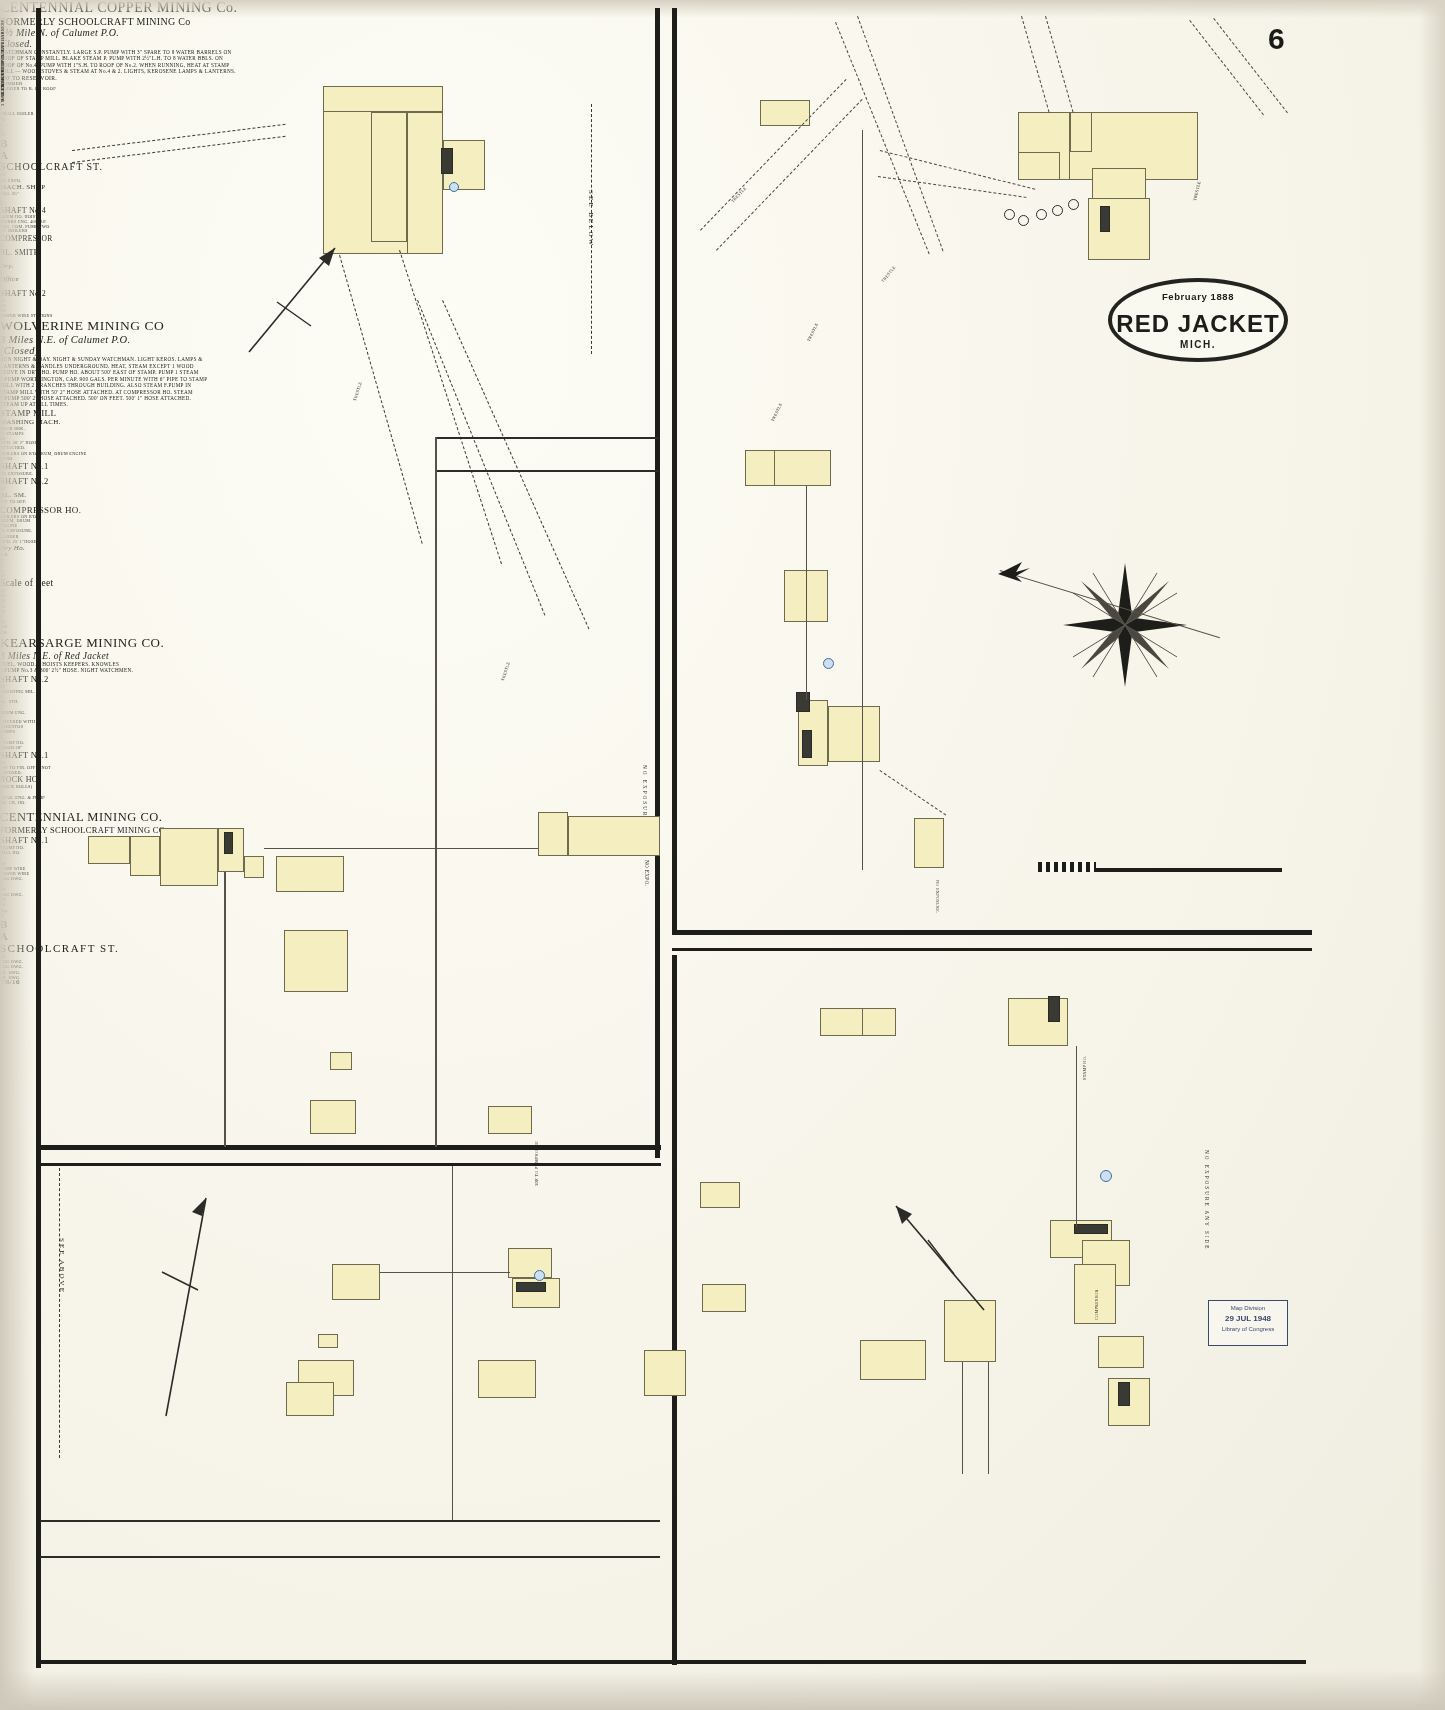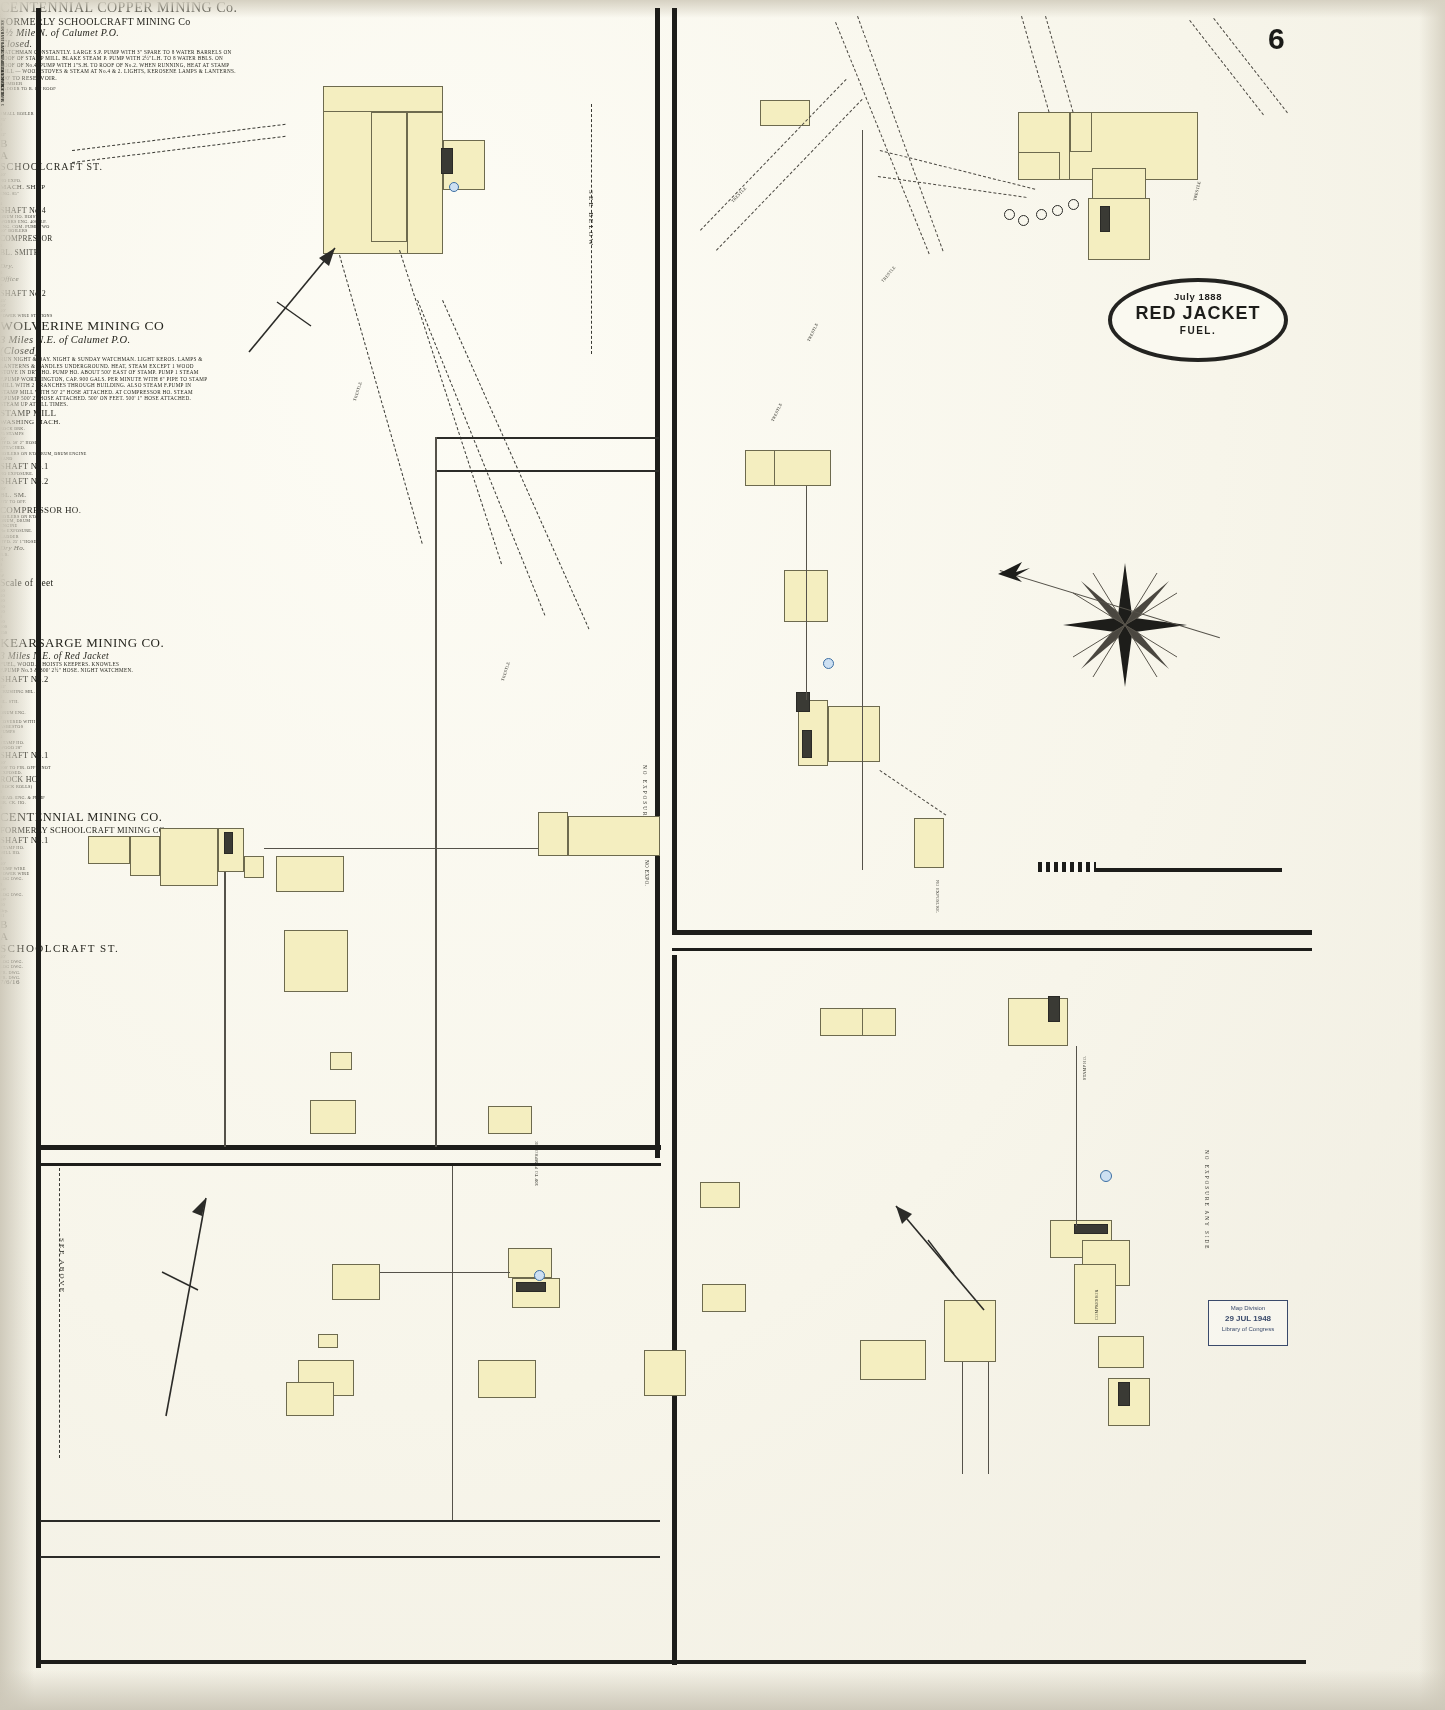--- a/index.html
+++ b/index.html
@@ -68,23 +68,23 @@
   <div class="thick" style="left:655px;top:8px;width:5px;height:1150px;"></div>
   <div class="thick" style="left:672px;top:930px;width:640px;height:5px;"></div>
   <div class="thick" style="left:672px;top:955px;width:5px;height:710px;"></div>
   <div class="thick" style="left:36px;top:1145px;width:625px;height:5px;"></div>
   <div class="thick" style="left:36px;top:1163px;width:625px;height:3px;"></div>
   <div class="thick" style="left:672px;top:948px;width:640px;height:3px;"></div>
   <div class="thick" style="left:36px;top:1660px;width:1270px;height:4px;"></div>
   <div class="thick" style="left:672px;top:8px;width:5px;height:925px;"></div>
 
   <div class="title-oval" style="left:1108px;top:278px;width:172px;height:76px;">
-    <div class="title-main" style="font-size:9.5px;margin-top:9px;letter-spacing:.6px;">July 1888</div>
-    <div class="title-main" style="font-size:18px;margin-top:1px;">RED JACKET</div>
-    <div class="title-main" style="font-size:10px;margin-top:1px;letter-spacing:1.5px;">FUEL.</div>
+    <div class="title-main" style="font-size:9.5px;margin-top:9px;letter-spacing:.6px;">February 1888</div>
+    <div class="title-main" style="font-size:24px;margin-top:8px;">RED JACKET</div>
+    <div class="title-main" style="font-size:10px;margin-top:1px;letter-spacing:1.5px;">MICH.</div>
   </div>
 
   <div class="hand up" style="left:178px;top:508px;font-size:14px;letter-spacing:.5px;">CENTENNIAL COPPER MINING Co.</div>
   <div class="hand up" style="left:218px;top:527px;font-size:10px;">FORMERLY SCHOOLCRAFT MINING Co</div>
   <div class="hand" style="left:222px;top:542px;font-size:10px;">1½ Mile N. of Calumet P.O.</div>
   <div class="hand" style="left:266px;top:557px;font-size:10px;">Closed.</div>
 
   <div class="hand up tiny" style="left:182px;top:668px;width:238px;white-space:normal;">WATCHMAN CONSTANTLY. LARGE S.P. PUMP WITH 3" SPARE TO 8 WATER BARRELS ON ROOF OF STAMP MILL. BLAKE STEAM P. PUMP WITH 2½"L.H. TO 8 WATER BBLS. ON ROOF OF No.4. PUMP WITH 1"S.H. TO ROOF OF No.2. WHEN RUNNING, HEAT AT STAMP MILL — WOOD STOVES &amp; STEAM AT No.4 &amp; 2. LIGHTS, KEROSENE LAMPS &amp; LANTERNS.</div>
 
   <div class="hand up" style="left:344px;top:72px;font-size:5.6px;">500' TO RESERVOIR.</div>

